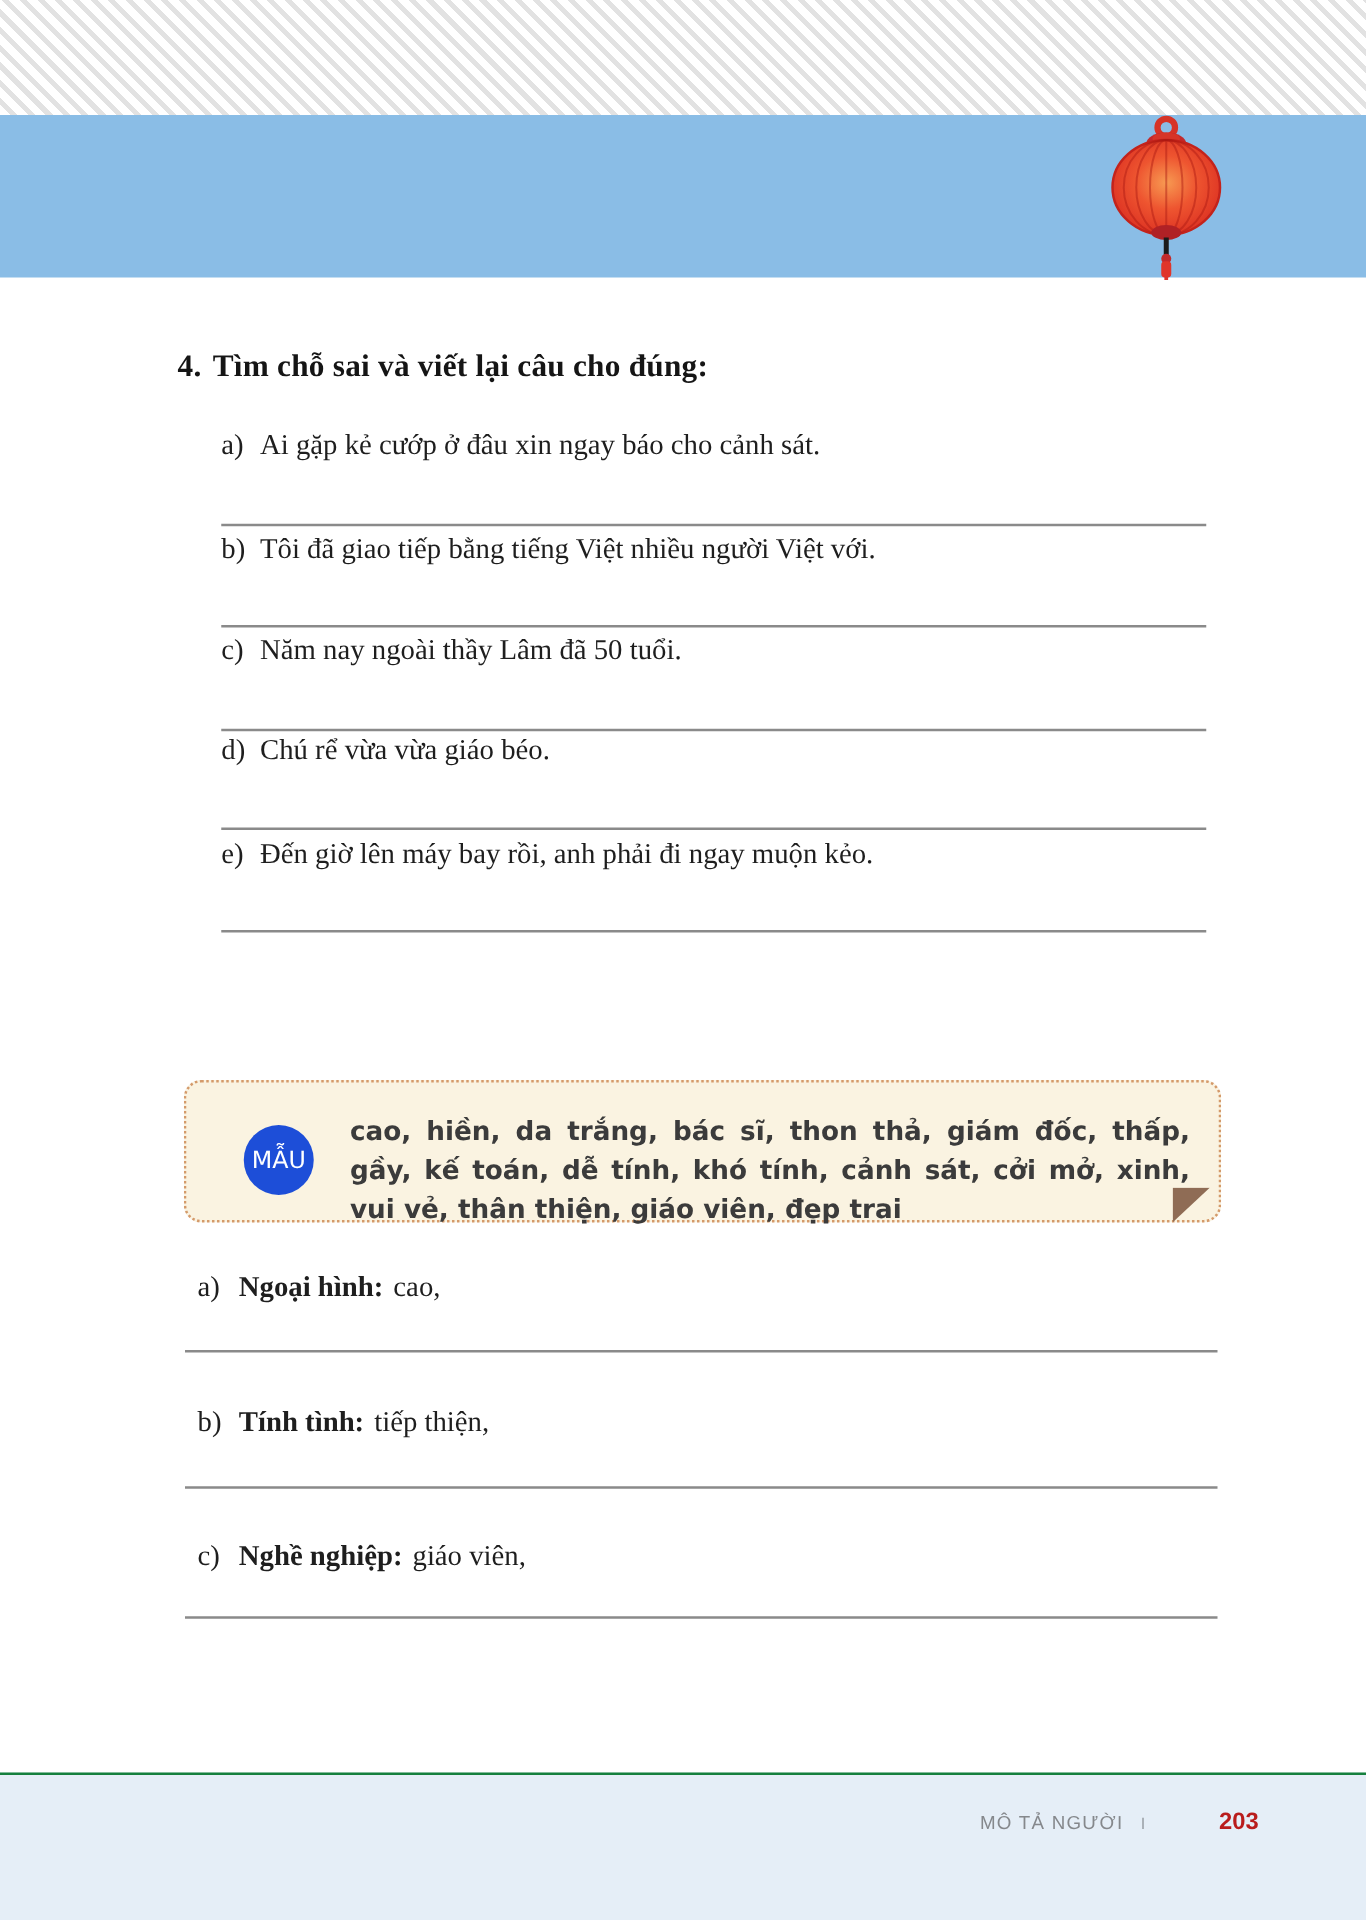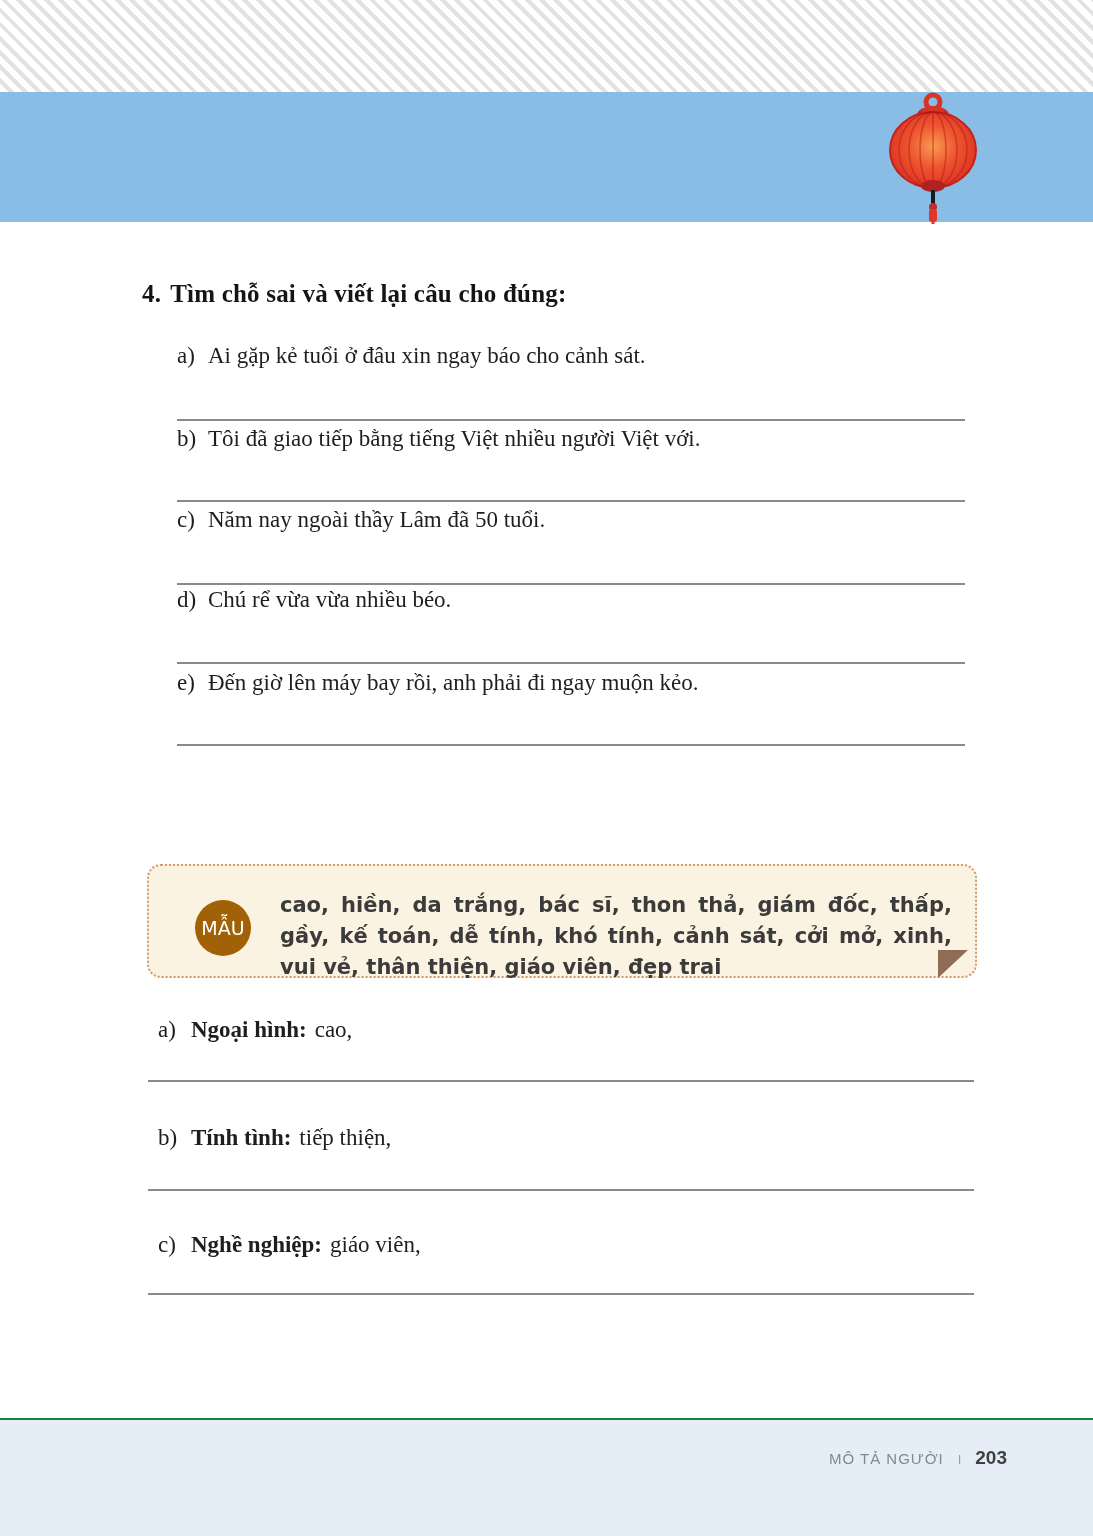--- a/index.html
+++ b/index.html
@@ -55,21 +55,21 @@
   .sample-box {
     position: absolute; left: 147px; top: 864px; width: 830px; height: 114px;
     box-sizing: border-box;
     background: #faf3e1;
     border: 2px dotted #d49a6a;
     border-radius: 14px;
   }
   .sample-badge {
     position: absolute; left: 46px; top: 34px; width: 56px; height: 56px;
     border-radius: 50%;
-    background: #a16207;
+    background: #1d4ed8;
     color: #ffffff;
     font-family: "DejaVu Sans", "Liberation Sans", sans-serif;
     font-size: 19px;
     display: flex; align-items: center; justify-content: center;
   }
   .sample-words {
     position: absolute; left: 131px; top: 24px; width: 672px;
     font-family: "DejaVu Sans", "Liberation Sans", sans-serif;
     font-size: 21px; font-weight: 600; line-height: 31px;
     color: #3b3b3b; text-align: justify;
@@ -96,21 +96,21 @@
     background: #e5eef7;
     border-top: 2px solid #15803d;
   }
   .footer-inner {
     position: absolute; right: 86px; top: 27px;
     display: flex; align-items: baseline; gap: 14px;
     font-family: "Liberation Sans", "DejaVu Sans", sans-serif;
   }
   .footer-chapter { font-size: 15px; letter-spacing: 1px; color: #85888c; }
   .footer-sep { font-size: 13px; color: #9aa0a6; }
-  .footer-page { font-size: 19px; font-weight: bold; color: #404040; }
+  .footer-page { font-size: 19px; font-weight: bold; color: #b91c1c; margin-left: 45px; }
 </style>
 </head>
 <body>
 
 <div class="page">
 
   <div class="stripes"></div>
   <div class="banner"></div>
 
   <svg class="lantern" viewBox="0 0 90 135" aria-hidden="true">
@@ -136,39 +136,39 @@
     <rect x="41" y="119" width="8" height="13" rx="3" fill="#e0352a"></rect>
     <rect x="43.5" y="131" width="3" height="3" fill="#e0352a"></rect>
   </svg>
 
   <div class="ex-title" style="top:280px">
     <span class="num">4.</span><span>Tìm chỗ sai và viết lại câu cho đúng:</span>
   </div>
 
   <div class="q-item" style="top:343px">
     <span class="q-label">a)</span>
-    <span class="q-text">Ai gặp kẻ tuổi ở đâu xin ngay báo cho cảnh sát.</span>
+    <span class="q-text">Ai gặp kẻ cướp ở đâu xin ngay báo cho cảnh sát.</span>
   </div>
   <div class="answer-line ex4" style="top:419px"></div>
 
   <div class="q-item" style="top:426px">
     <span class="q-label">b)</span>
     <span class="q-text">Tôi đã giao tiếp bằng tiếng Việt nhiều người Việt với.</span>
   </div>
   <div class="answer-line ex4" style="top:500px"></div>
 
   <div class="q-item" style="top:507px">
     <span class="q-label">c)</span>
     <span class="q-text">Năm nay ngoài thầy Lâm đã 50 tuổi.</span>
   </div>
   <div class="answer-line ex4" style="top:583px"></div>
 
   <div class="q-item" style="top:587px">
     <span class="q-label">d)</span>
-    <span class="q-text">Chú rể vừa vừa nhiều béo.</span>
+    <span class="q-text">Chú rể vừa vừa giáo béo.</span>
   </div>
   <div class="answer-line ex4" style="top:662px"></div>
 
   <div class="q-item" style="top:670px">
     <span class="q-label">e)</span>
     <span class="q-text">Đến giờ lên máy bay rồi, anh phải đi ngay muộn kẻo.</span>
   </div>
   <div class="answer-line ex4" style="top:744px"></div>
 
 

